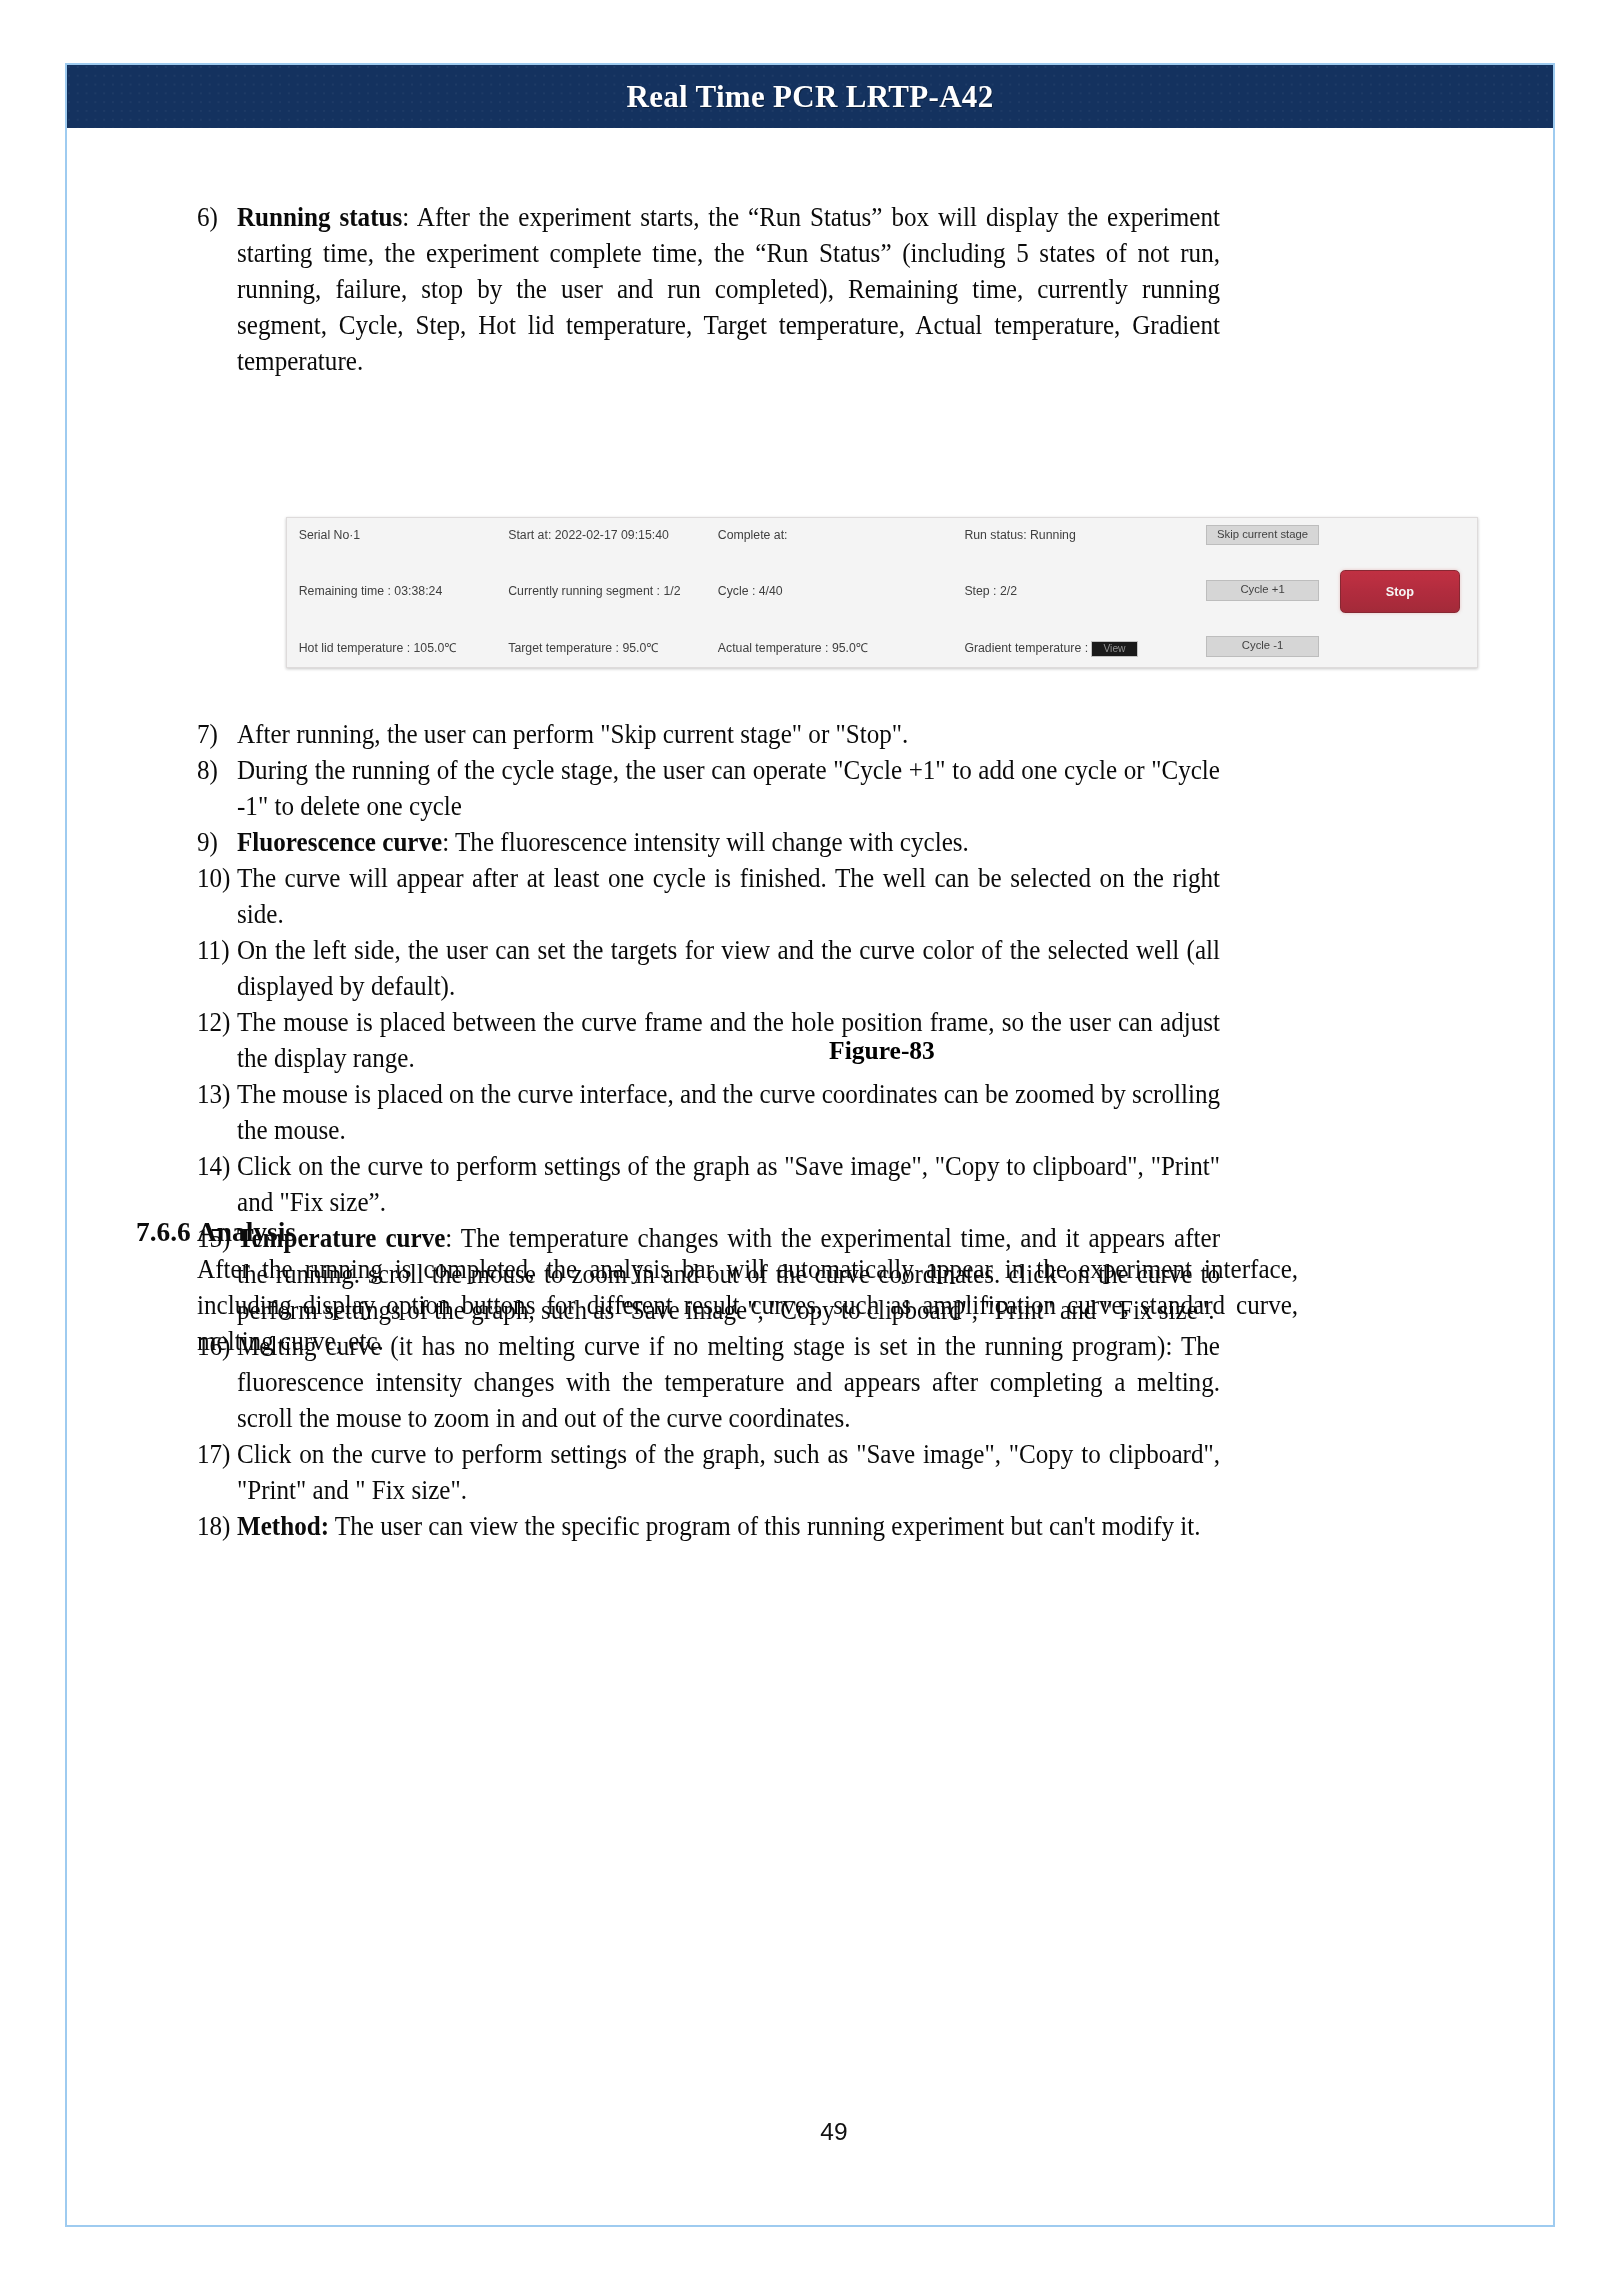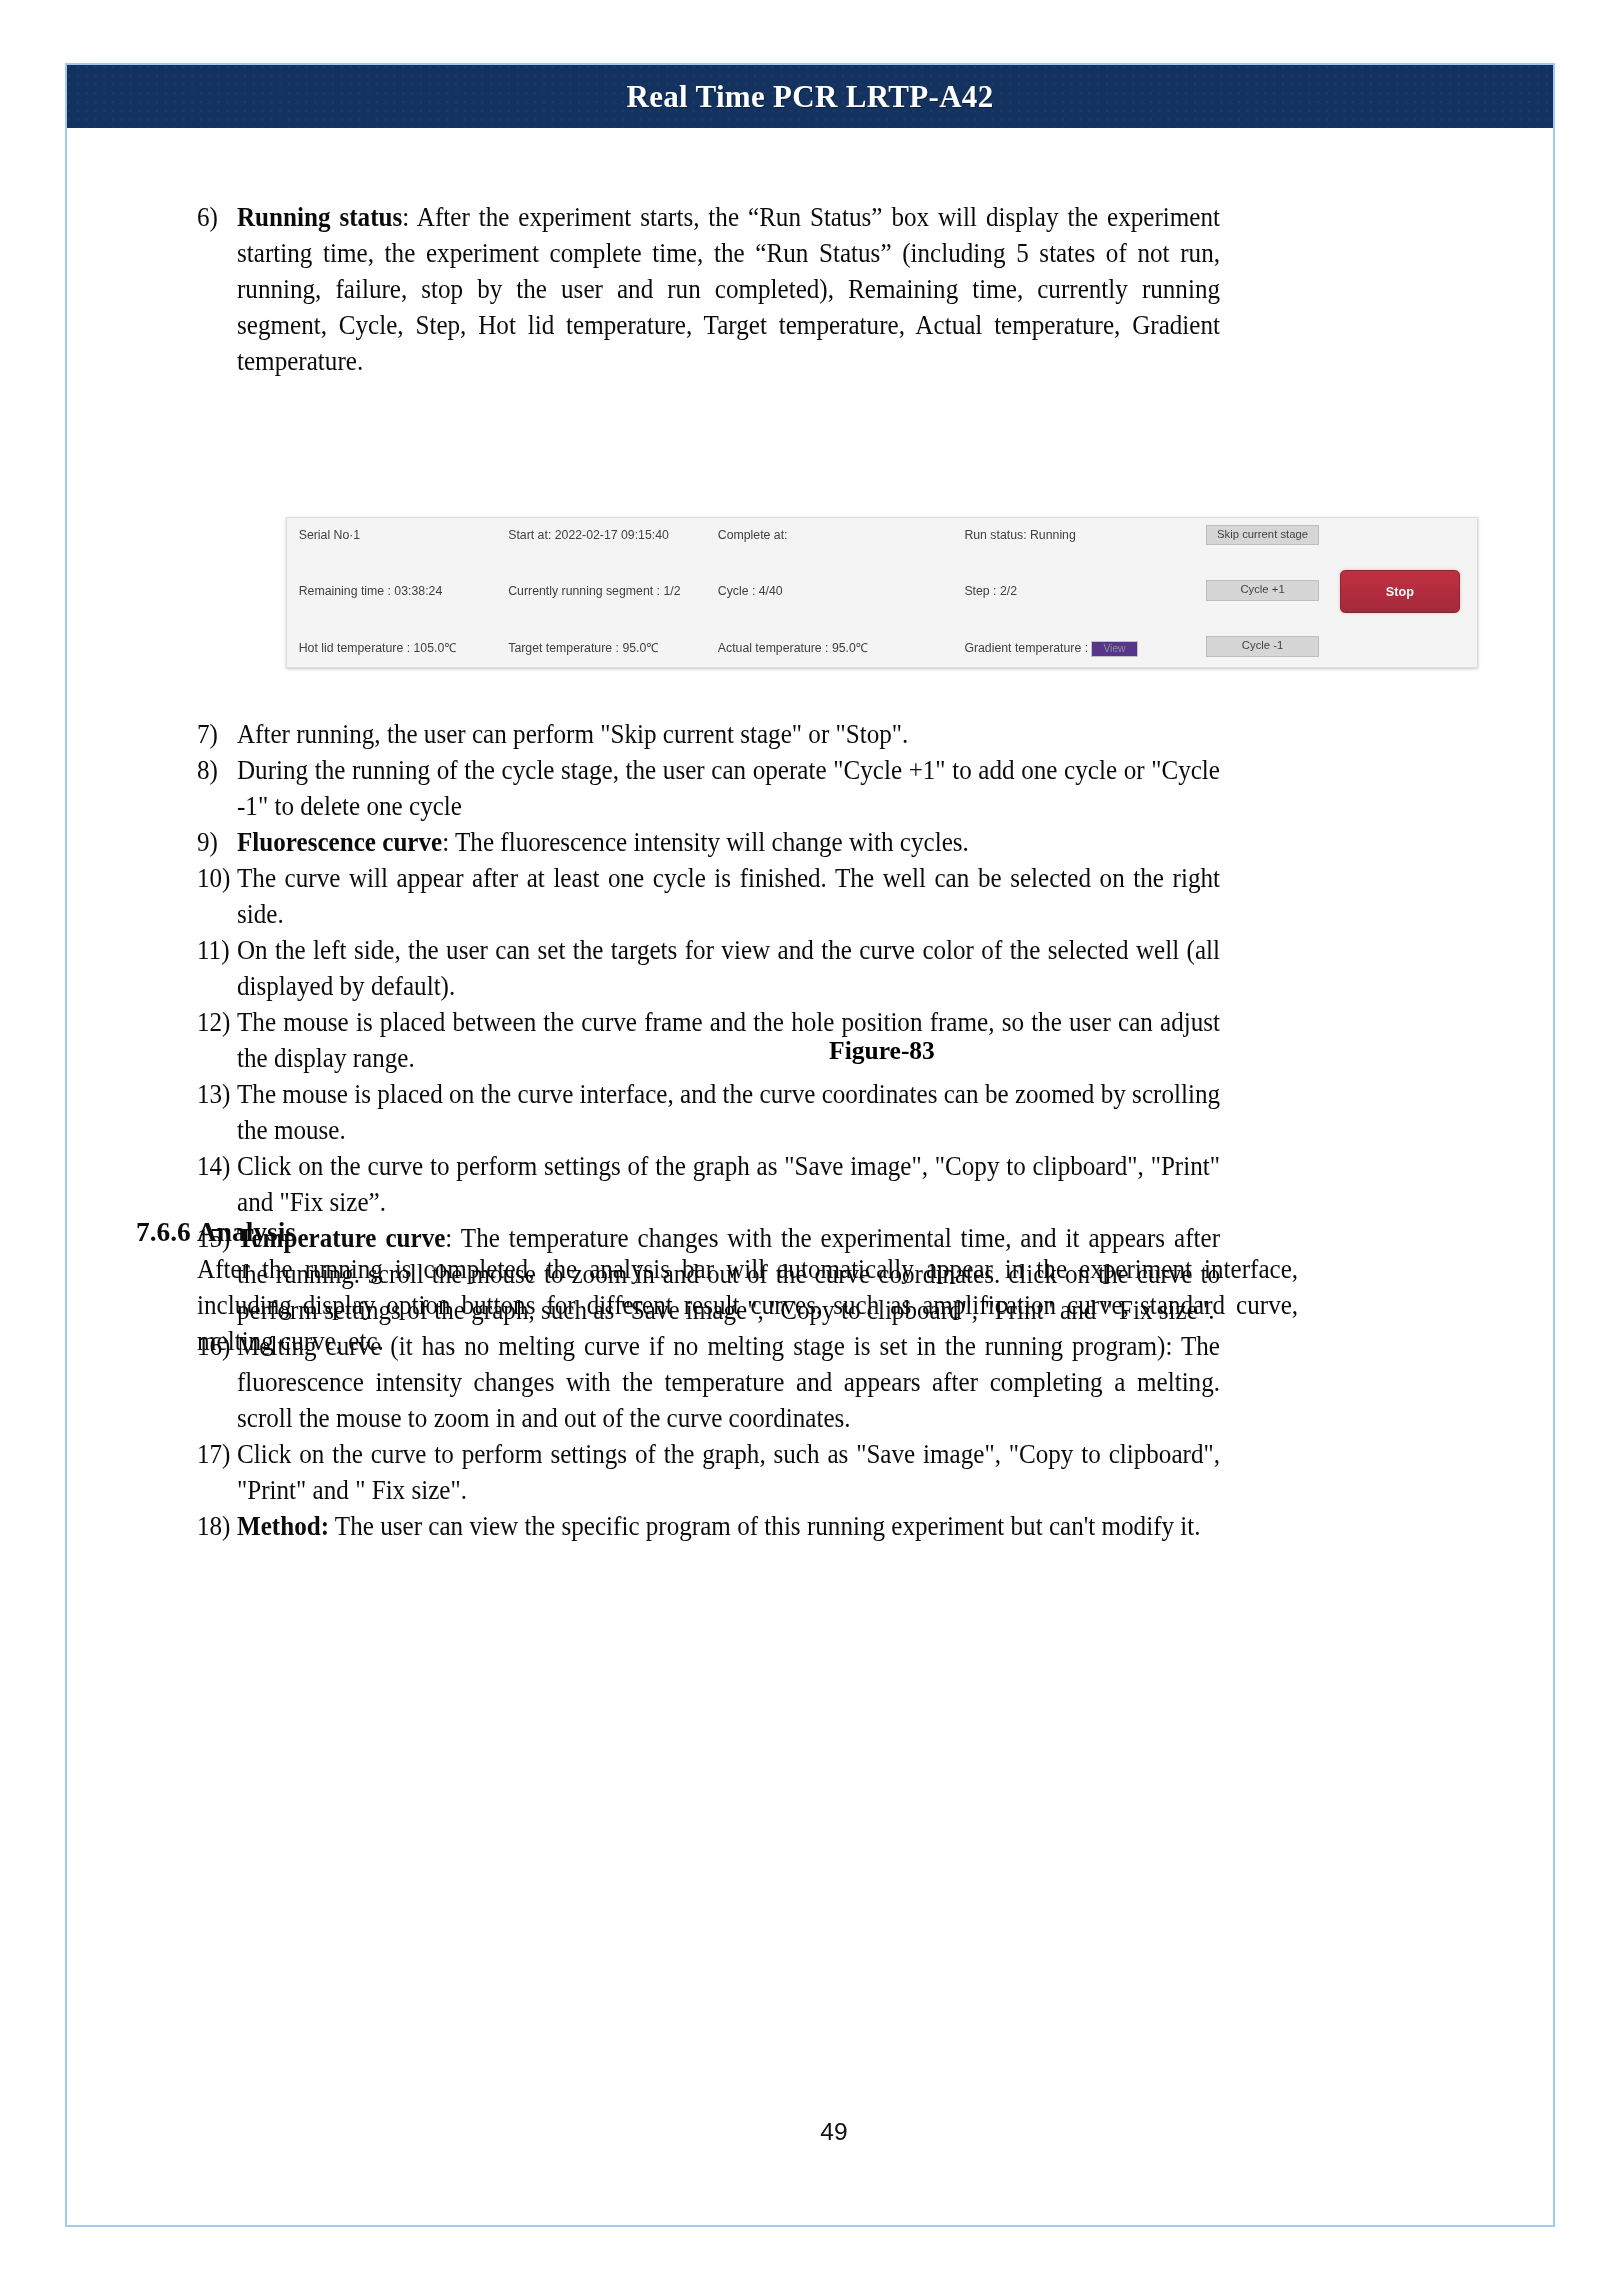--- a/index.html
+++ b/index.html
@@ -150,21 +150,21 @@
     font-family: "Liberation Sans", sans-serif;
     font-size: 12.3px;
     color: #2b2b2b;
     line-height: 20.6px;
     white-space: nowrap;
   }
   .fig-inputbox {
     display: inline-block;
     min-width: 45px;
     height: 13.7px;
-    background: #4c1d95;
+    background: #000000;
     border: 1px solid #c4c4c4;
     vertical-align: middle;
     font-size: 10.3px;
     color: #8a8a8a;
     text-align: center;
     line-height: 13.7px;
     margin-left: 2.9px;
   }
   .fig-btn {
     background: #d9d9d9;

